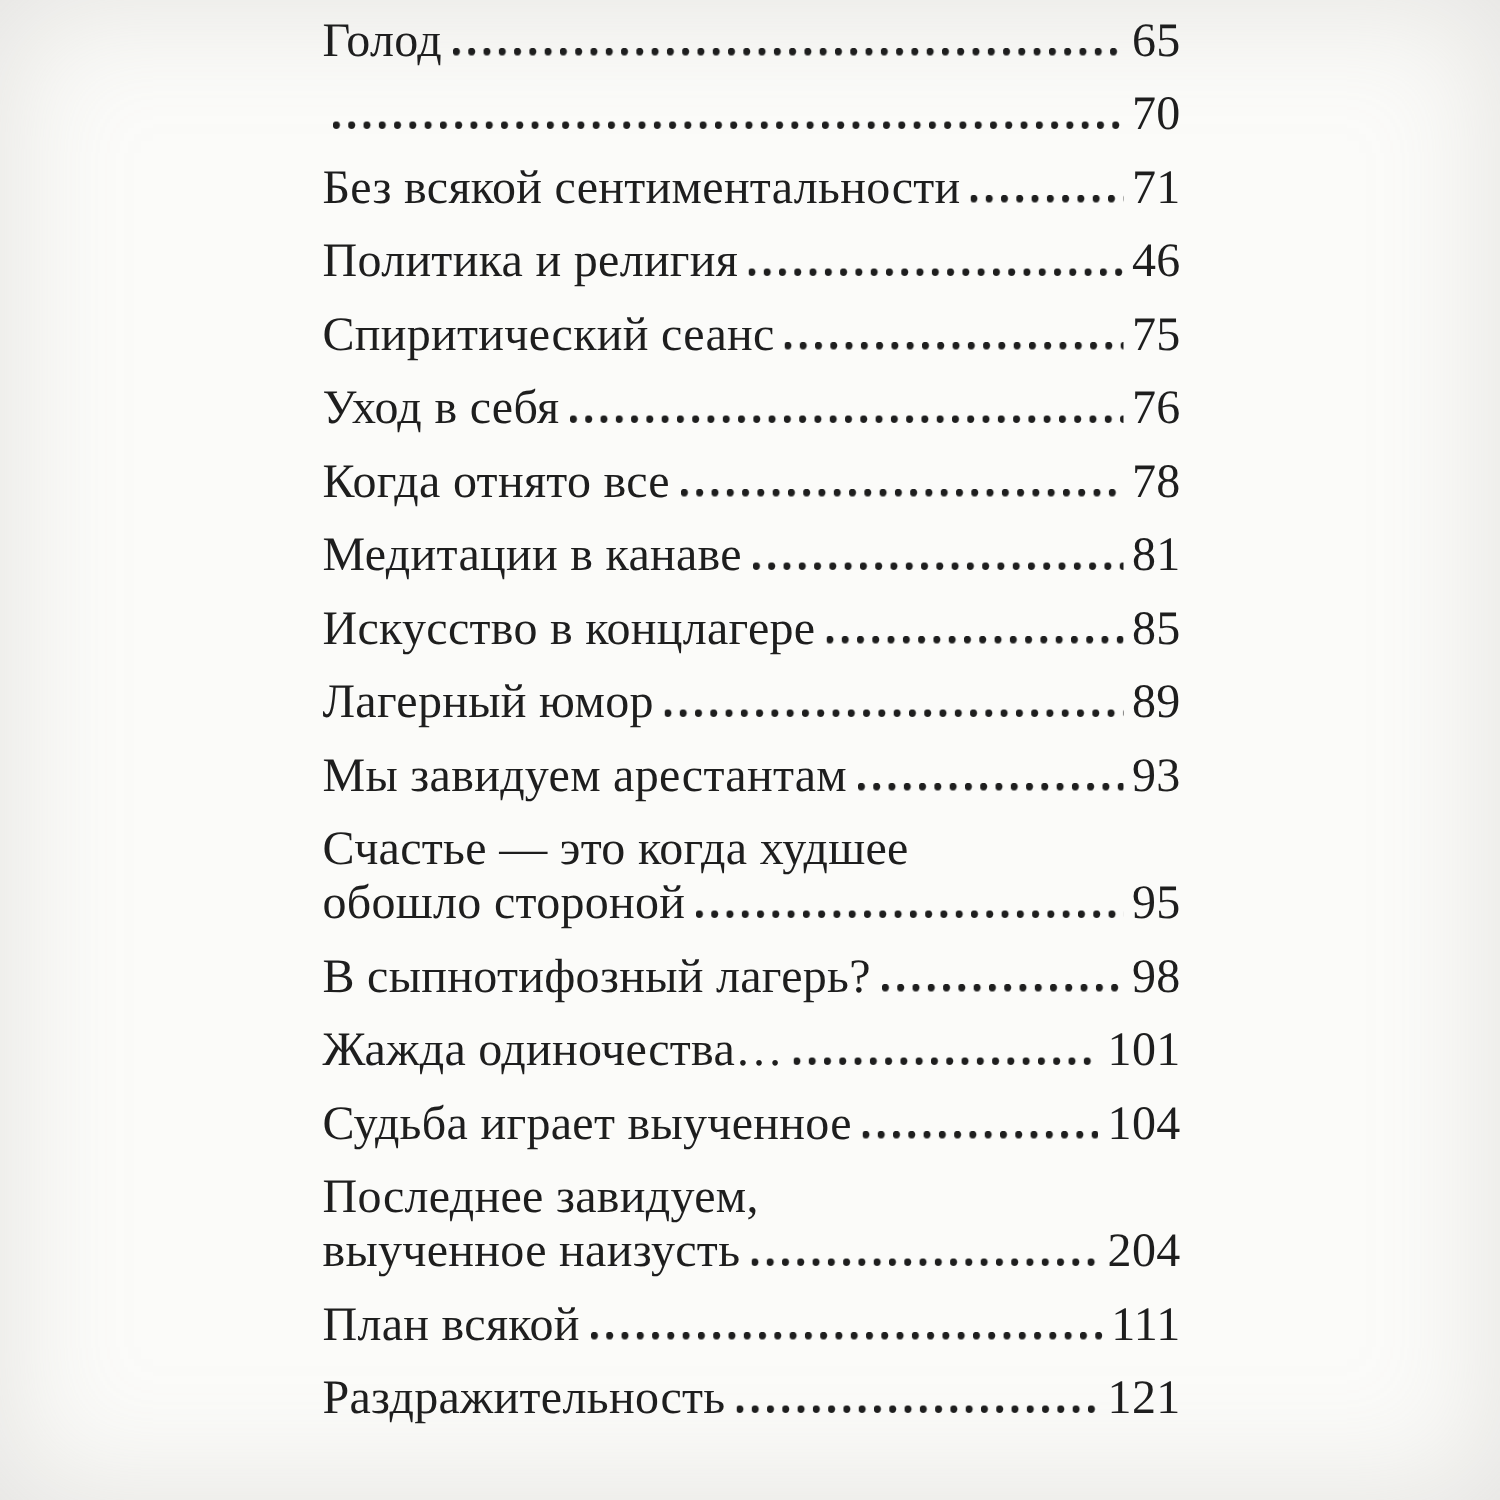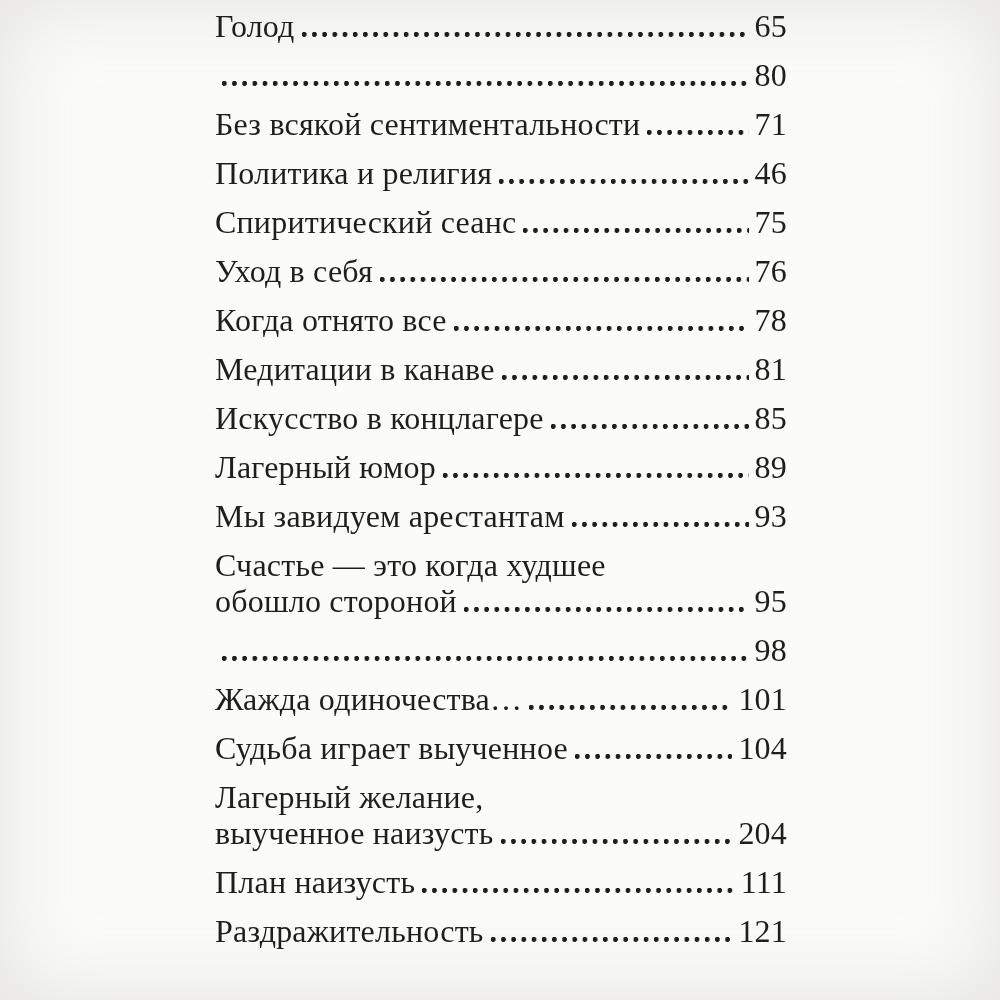--- a/index.html
+++ b/index.html
@@ -81,21 +81,21 @@
       <div class="toc-entry">
         <div class="toc-line final">
           <span class="toc-title">Голод</span>
           <span class="dot-leader"></span>
           <span class="toc-page">65</span>
         </div>
       </div>
       <div class="toc-entry">
         <div class="toc-line final">
           <span class="dot-leader"></span>
-          <span class="toc-page">80</span>
+          <span class="toc-page">70</span>
         </div>
       </div>
       <div class="toc-entry">
         <div class="toc-line final">
           <span class="toc-title">Без всякой сентиментальности</span>
           <span class="dot-leader"></span>
           <span class="toc-page">71</span>
         </div>
       </div>
       <div class="toc-entry">
@@ -157,49 +157,50 @@
       <div class="toc-entry">
         <div class="toc-line"><span class="toc-title">Счастье — это когда худшее</span></div>
         <div class="toc-line final">
           <span class="toc-title">обошло стороной</span>
           <span class="dot-leader"></span>
           <span class="toc-page">95</span>
         </div>
       </div>
       <div class="toc-entry">
         <div class="toc-line final">
+          <span class="toc-title">В сыпнотифозный лагерь?</span>
           <span class="dot-leader"></span>
           <span class="toc-page">98</span>
         </div>
       </div>
       <div class="toc-entry">
         <div class="toc-line final">
           <span class="toc-title">Жажда одиночества…</span>
           <span class="dot-leader"></span>
           <span class="toc-page">101</span>
         </div>
       </div>
       <div class="toc-entry">
         <div class="toc-line final">
           <span class="toc-title">Судьба играет выученное</span>
           <span class="dot-leader"></span>
           <span class="toc-page">104</span>
         </div>
       </div>
       <div class="toc-entry">
-        <div class="toc-line"><span class="toc-title">Лагерный желание,</span></div>
+        <div class="toc-line"><span class="toc-title">Последнее завидуем,</span></div>
         <div class="toc-line final">
           <span class="toc-title">выученное наизусть</span>
           <span class="dot-leader"></span>
           <span class="toc-page">204</span>
         </div>
       </div>
       <div class="toc-entry">
         <div class="toc-line final">
-          <span class="toc-title">План наизусть</span>
+          <span class="toc-title">План всякой</span>
           <span class="dot-leader"></span>
           <span class="toc-page">111</span>
         </div>
       </div>
       <div class="toc-entry">
         <div class="toc-line final">
           <span class="toc-title">Раздражительность</span>
           <span class="dot-leader"></span>
           <span class="toc-page">121</span>
         </div>

